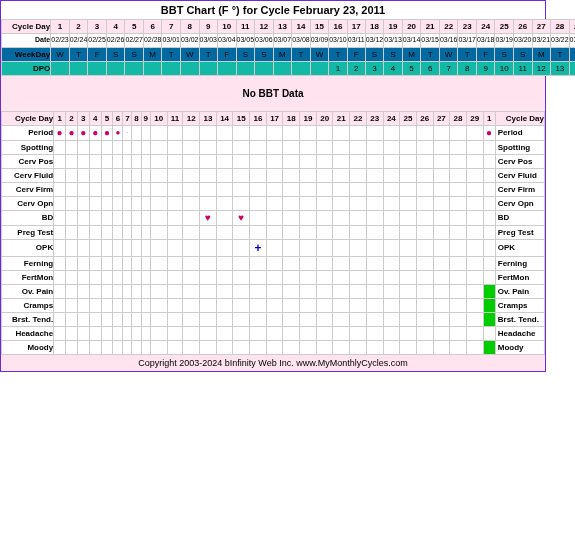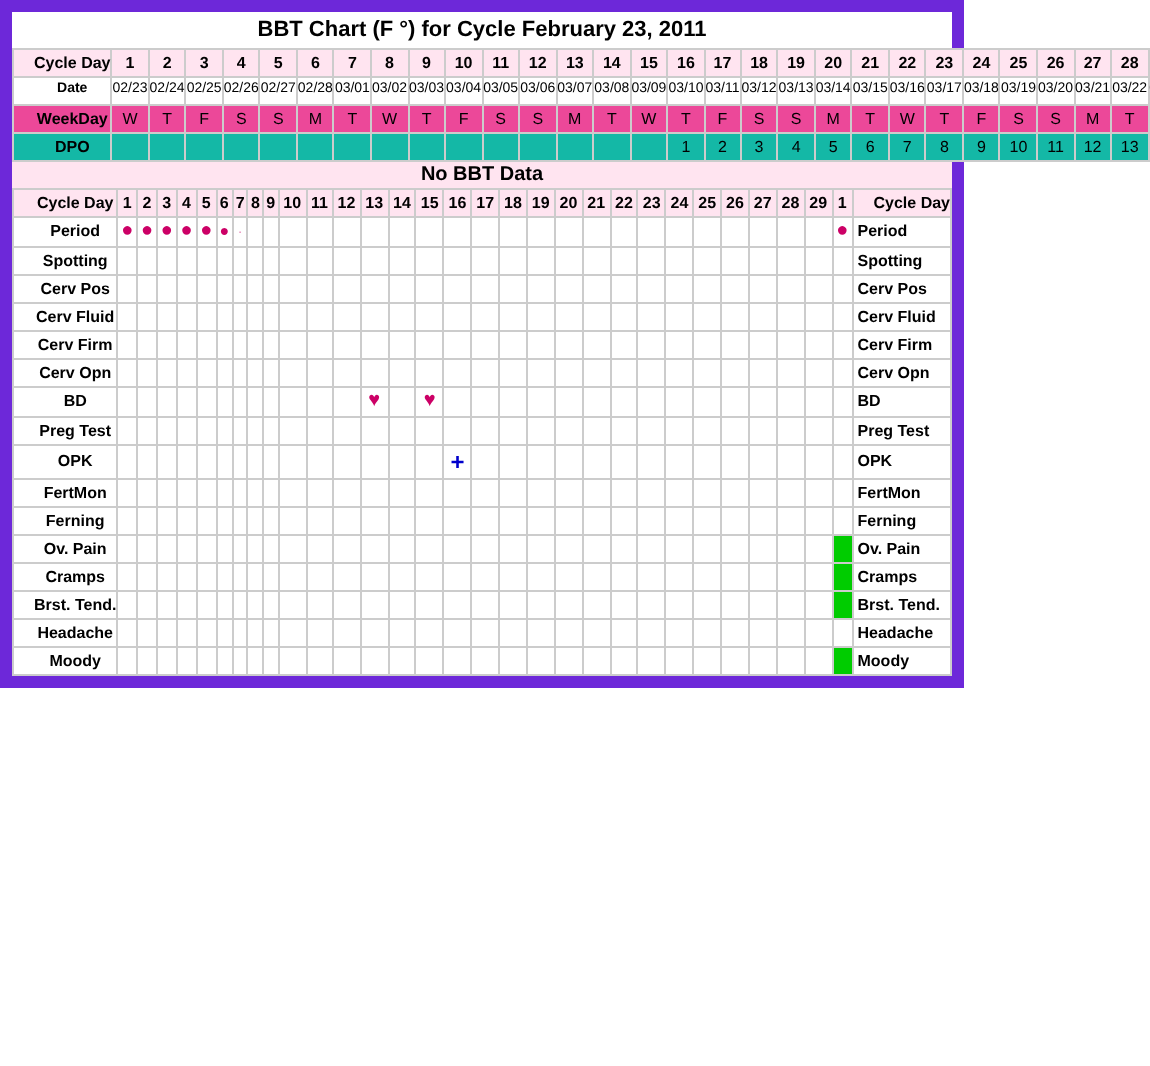--- a/index.html
+++ b/index.html
@@ -3,22 +3,22 @@
   <meta charset="utf-8">
   <style>
     * { box-sizing: border-box; margin: 0; padding: 0; }
     body {
       font-family: Arial, sans-serif;
       font-size: 9px;
       background: #fff;
       width: 575px;
     }
     .main-container {
-      width: 482px;
-      border: 6px solid #6d28d9;
+      width: 546px;
+      border: 1px solid #6d28d9;
     }
     .chart-title {
       text-align: center;
       font-size: 11px;
       font-weight: bold;
       padding: 3px 0;
       background: #fff;
       color: #000;
     }
     table {
@@ -28,21 +28,21 @@
     td, th {
       border: 1px solid #ccc;
       text-align: center;
       padding: 1px 0;
       font-size: 8px;
       line-height: 1.2;
       height: 14px;
       white-space: nowrap;
     }
     .row-label {
-      text-align: center;
+      text-align: right;
       padding-left: 10px;
       font-size: 8px;
       font-weight: bold;
       background: #fff;
       min-width: 48px;
       width: 48px;
     }
     .row-label-right {
       text-align: left;
       padding-left: 2px;
@@ -55,33 +55,33 @@
     .header-row td {
       background: #ffe4f0;
       font-weight: bold;
       font-size: 8px;
     }
     .date-row td {
       font-size: 7px;
       background: #fff;
     }
     .weekday-row td {
-      background: #ec4899;
+      background: #0369a1;
       font-size: 8px;
     }
     .dpo-row td {
       background: #14b8a6;
       font-size: 8px;
     }
     .no-bbt-bar {
       text-align: center;
       background: #ffe4f0;
       font-size: 10px;
       font-weight: bold;
-      padding: 1px;
+      padding: 12px;
       color: #000;
     }
     .cycle-day-col {
       background: #ffe4f0;
       font-weight: bold;
     }
     .period-dot {
       color: #cc0066;
       font-size: 10px;
     }
@@ -590,20 +590,54 @@
           <td class="data-cell"></td>
           <td class="data-cell"></td>
           <td class="data-cell"></td>
           <td class="data-cell"></td>
           <td class="data-cell"></td>
           <td class="data-cell"></td>
           <td class="data-cell"></td>
           <td class="row-label-right">OPK</td>
         </tr>
         <tr>
+          <td class="row-label">Ferning</td>
+          <td class="data-cell"></td>
+          <td class="data-cell"></td>
+          <td class="data-cell"></td>
+          <td class="data-cell"></td>
+          <td class="data-cell"></td>
+          <td class="data-cell"></td>
+          <td class="data-cell"></td>
+          <td class="data-cell"></td>
+          <td class="data-cell"></td>
+          <td class="data-cell"></td>
+          <td class="data-cell"></td>
+          <td class="data-cell"></td>
+          <td class="data-cell"></td>
+          <td class="data-cell"></td>
+          <td class="data-cell"></td>
+          <td class="data-cell"></td>
+          <td class="data-cell"></td>
+          <td class="data-cell"></td>
+          <td class="data-cell"></td>
+          <td class="data-cell"></td>
+          <td class="data-cell"></td>
+          <td class="data-cell"></td>
+          <td class="data-cell"></td>
+          <td class="data-cell"></td>
+          <td class="data-cell"></td>
+          <td class="data-cell"></td>
+          <td class="data-cell"></td>
+          <td class="data-cell"></td>
+          <td class="data-cell"></td>
+          <td class="data-cell"></td>
+          <td class="row-label-right">Ferning</td>
+        </tr>
+        <tr>
           <td class="row-label">FertMon</td>
           <td class="data-cell"></td>
           <td class="data-cell"></td>
           <td class="data-cell"></td>
           <td class="data-cell"></td>
           <td class="data-cell"></td>
           <td class="data-cell"></td>
           <td class="data-cell"></td>
           <td class="data-cell"></td>
           <td class="data-cell"></td>
@@ -622,54 +656,20 @@
           <td class="data-cell"></td>
           <td class="data-cell"></td>
           <td class="data-cell"></td>
           <td class="data-cell"></td>
           <td class="data-cell"></td>
           <td class="data-cell"></td>
           <td class="data-cell"></td>
           <td class="data-cell"></td>
           <td class="data-cell"></td>
           <td class="row-label-right">FertMon</td>
-        </tr>
-        <tr>
-          <td class="row-label">Ferning</td>
-          <td class="data-cell"></td>
-          <td class="data-cell"></td>
-          <td class="data-cell"></td>
-          <td class="data-cell"></td>
-          <td class="data-cell"></td>
-          <td class="data-cell"></td>
-          <td class="data-cell"></td>
-          <td class="data-cell"></td>
-          <td class="data-cell"></td>
-          <td class="data-cell"></td>
-          <td class="data-cell"></td>
-          <td class="data-cell"></td>
-          <td class="data-cell"></td>
-          <td class="data-cell"></td>
-          <td class="data-cell"></td>
-          <td class="data-cell"></td>
-          <td class="data-cell"></td>
-          <td class="data-cell"></td>
-          <td class="data-cell"></td>
-          <td class="data-cell"></td>
-          <td class="data-cell"></td>
-          <td class="data-cell"></td>
-          <td class="data-cell"></td>
-          <td class="data-cell"></td>
-          <td class="data-cell"></td>
-          <td class="data-cell"></td>
-          <td class="data-cell"></td>
-          <td class="data-cell"></td>
-          <td class="data-cell"></td>
-          <td class="data-cell"></td>
-          <td class="row-label-right">Ferning</td>
         </tr>
         <tr>
           <td class="row-label">Ov. Pain</td>
           <td class="data-cell"></td>
           <td class="data-cell"></td>
           <td class="data-cell"></td>
           <td class="data-cell"></td>
           <td class="data-cell"></td>
           <td class="data-cell"></td>
           <td class="data-cell"></td>
@@ -830,13 +830,14 @@
           <td class="data-cell"></td>
           <td class="data-cell"></td>
           <td class="data-cell"></td>
           <td class="data-cell"></td>
           <td class="green-cell"></td>
           <td class="row-label-right">Moody</td>
         </tr>
       </tbody>
   </table>
 
+  <div class="footer">Copyright 2003-2024 bInfinity Web Inc.    www.MyMonthlyCycles.com</div>
 </div>
 
 </body></html>

